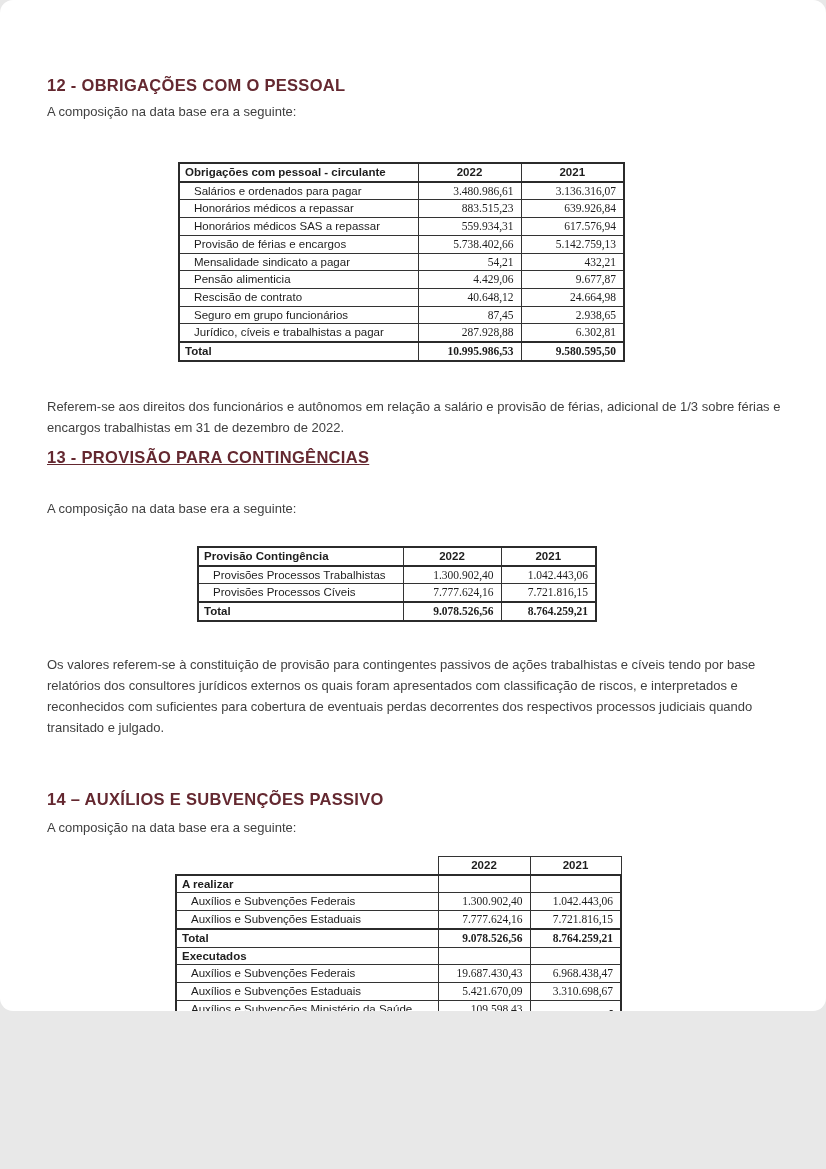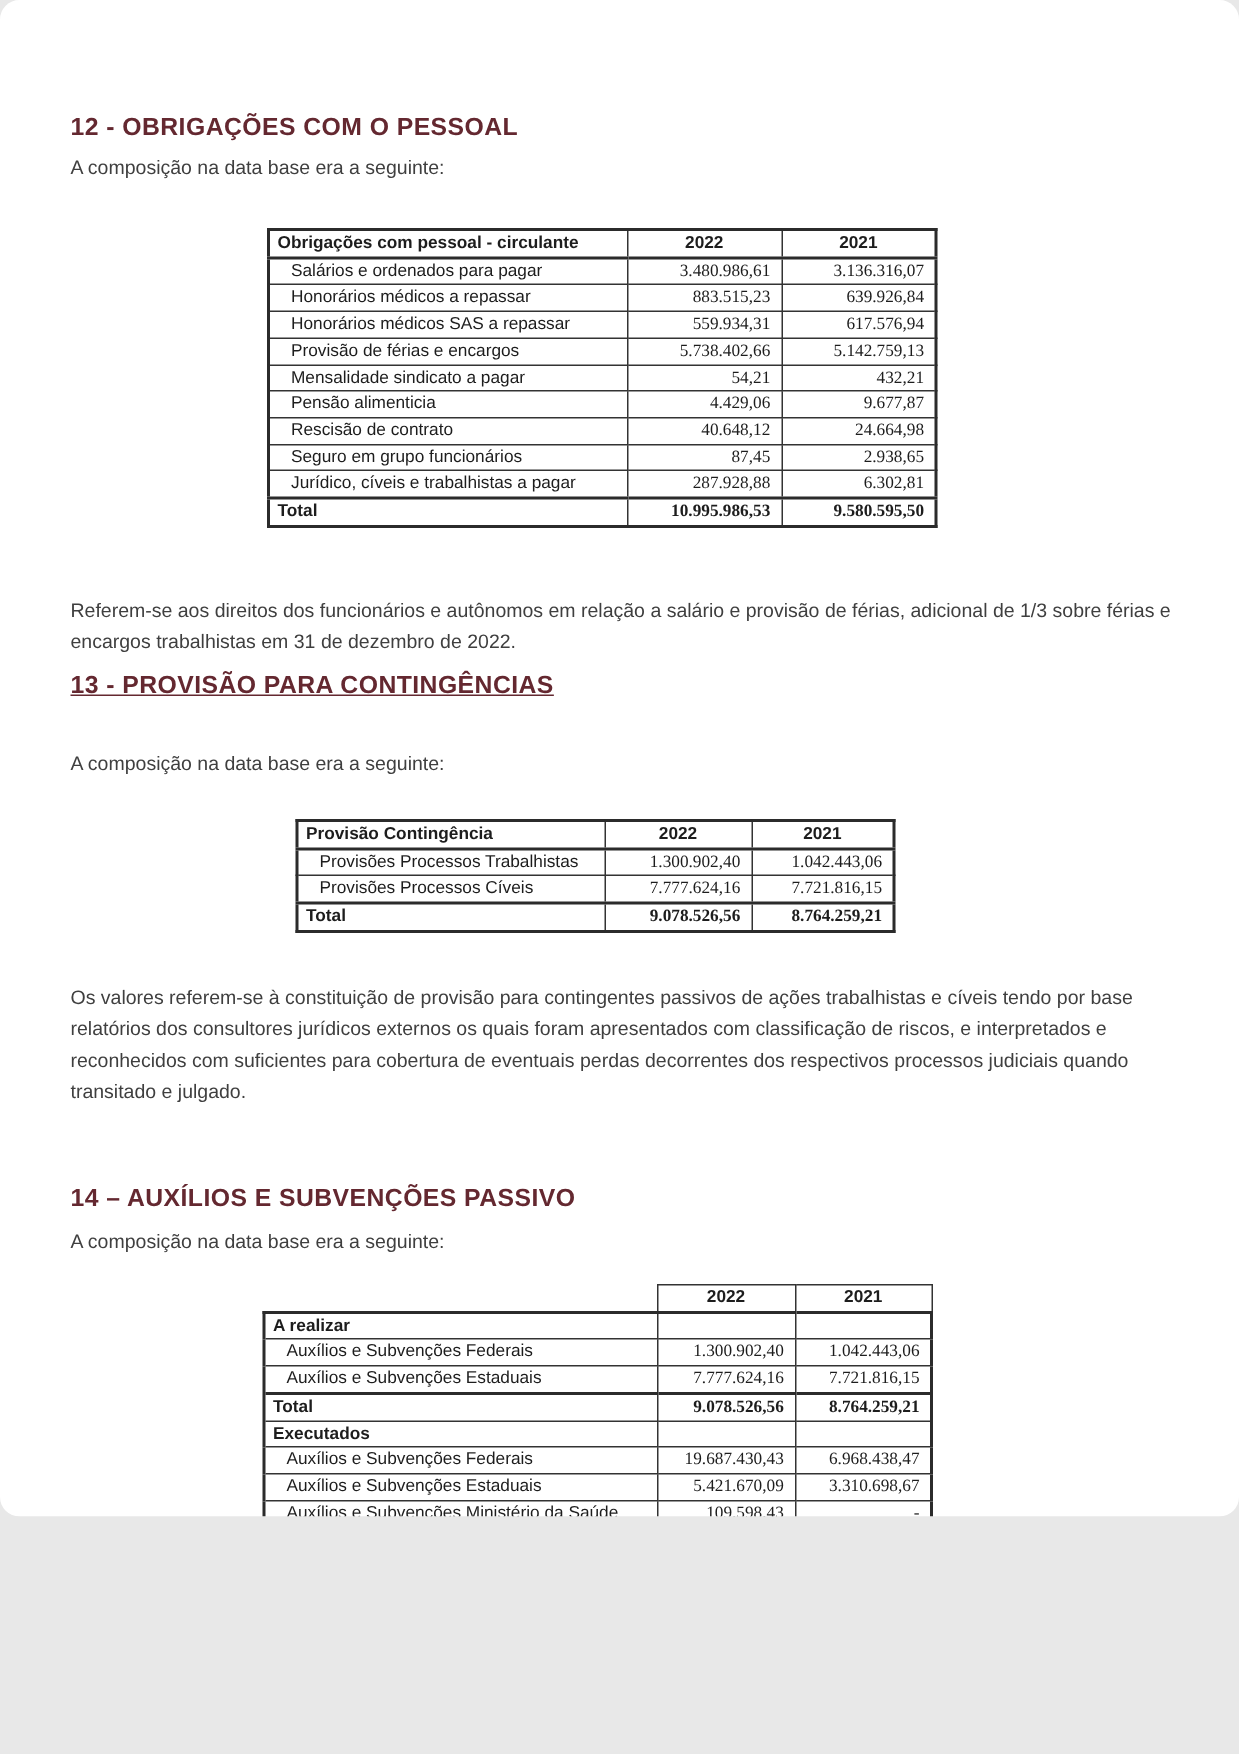--- a/index.html
+++ b/index.html
@@ -47,21 +47,21 @@
   }
 </style>
 </head>
 <body>
 
 <div class="page">
 
   <div class="abs heading" style="left:47px; top:76px;">12 - OBRIGAÇÕES COM O PESSOAL</div>
   <div class="abs intro" style="left:47px; top:104px;">A composição na data base era a seguinte:</div>
 
-  <table class="abs framed" style="left:178px; top:152px; width:445px;padding-left:44px;">
+  <table class="abs framed" style="left:178px; top:162px; width:445px;padding-left:44px;">
     <colgroup>
         <col style="width:239px">
         <col style="width:103px">
         <col style="width:103px">
       </colgroup>
     <thead>
       <tr>
         <th class="label-h">Obrigações com pessoal - circulante</th>
         <th class="num-h">2022</th>
         <th class="num-h">2021</th>

